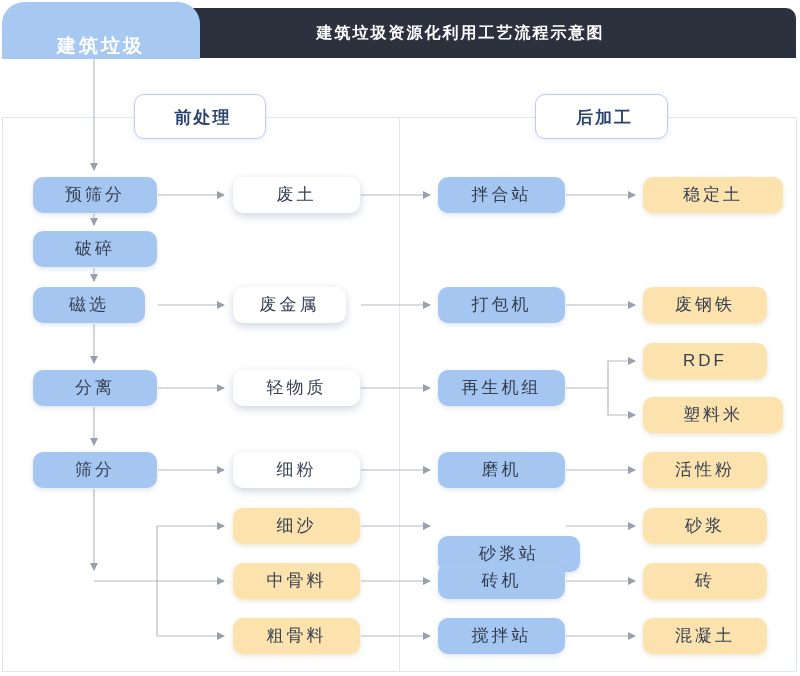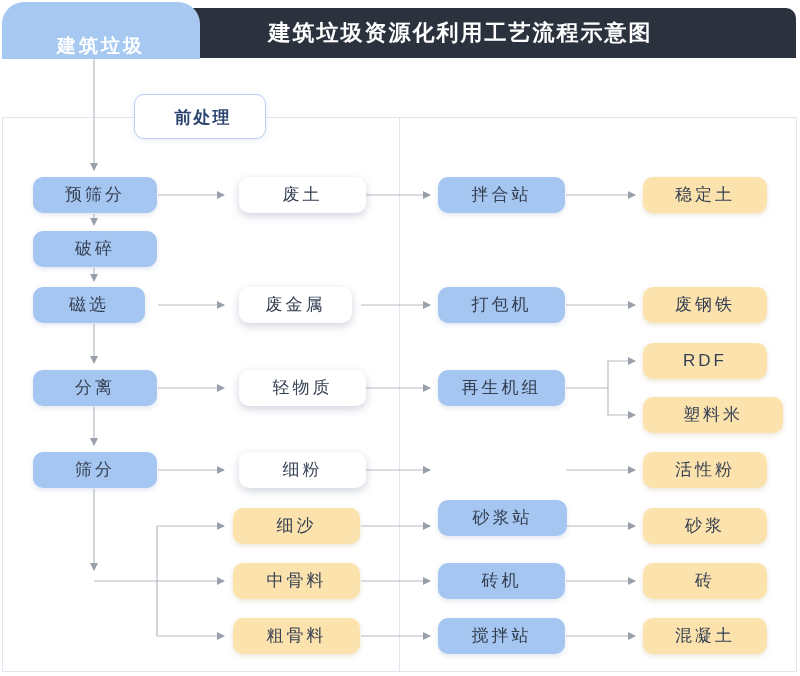--- a/index.html
+++ b/index.html
@@ -7,21 +7,21 @@
     position:relative;width:800px;height:676px;background:#ffffff;
     font-family:"Liberation Sans","DejaVu Sans",sans-serif;overflow:hidden;
   }
   
   .header-bar{
     position:absolute;left:10px;top:8px;width:786px;height:50px;
     background:#2b323e;border-radius:10px 10px 0 0;z-index:2;
   }
   .header-title{
     position:absolute;left:125px;right:4px;top:8px;height:50px;line-height:50px;
-    text-align:center;color:#ffffff;font-size:22px;font-weight:bold;
+    text-align:center;color:#ffffff;font-size:16px;font-weight:bold;
     letter-spacing:2px;z-index:3;white-space:nowrap;
   }
   .source-tab{
     position:absolute;left:2px;top:2px;width:198px;height:57px;
     background:#a6c8f1;border-radius:22px 22px 0 0;z-index:4;
     display:flex;align-items:flex-end;justify-content:center;
     color:#ffffff;font-size:19px;font-weight:bold;letter-spacing:3px;
   }
   
   .panel{
@@ -46,21 +46,21 @@
   #connectors{position:absolute;left:0;top:0;z-index:1;}
   
   .node{
     position:absolute;height:36px;line-height:36px;z-index:2;
     border-radius:10px;text-align:center;
     color:#353f52;font-size:17px;font-weight:normal;letter-spacing:3px;
     white-space:nowrap;
   }
   .node.blue{background:#a5c6f0;box-shadow:0 2px 5px rgba(120,140,180,0.22);}
   .node.yellow{background:#fce3ad;box-shadow:0 2px 5px rgba(190,170,120,0.30);}
-  .node.white{background:#ffffff;box-shadow:0 3px 9px rgba(130,140,165,0.38);margin-left:6px;}
+  .node.white{background:#ffffff;box-shadow:0 3px 9px rgba(130,140,165,0.38);}
 </style>
 </head>
 <body>
 
 <div id="stage">
 
   <div class="header-bar"></div>
   <div class="header-title">建筑垃圾资源化利用工艺流程示意图</div>
   <div class="source-tab">
     <span>建筑垃圾</span>
@@ -110,43 +110,45 @@
       <path d="M566,581 H635" marker-end="url(#arr)"></path>
       <path d="M566,636 H635" marker-end="url(#arr)"></path>
 
       <path d="M566,388 H608"></path>
       <path d="M608,388 V361 H635" marker-end="url(#arr)"></path>
       <path d="M608,388 V415 H635" marker-end="url(#arr)"></path>
     </g>
   </svg>
 
   <div id="badge-pre" class="section-badge">前处理</div>
+  <div id="badge-post" class="section-badge">后加工</div>
 
   <div class="node blue" style="left:33px;top:177px;width:124px">预筛分</div>
   <div class="node blue" style="left:33px;top:231px;width:124px">破碎</div>
   <div class="node blue" style="left:33px;top:287px;width:112px">磁选</div>
   <div class="node blue" style="left:33px;top:370px;width:124px">分离</div>
   <div class="node blue" style="left:33px;top:452px;width:124px">筛分</div>
 
   <div class="node white" style="left:233px;top:177px;width:127px">废土</div>
   <div class="node white" style="left:233px;top:287px;width:113px">废金属</div>
   <div class="node white" style="left:233px;top:370px;width:127px">轻物质</div>
   <div class="node white" style="left:233px;top:452px;width:127px">细粉</div>
   <div class="node yellow" style="left:233px;top:508px;width:127px">细沙</div>
   <div class="node yellow" style="left:233px;top:563px;width:127px">中骨料</div>
   <div class="node yellow" style="left:233px;top:618px;width:127px">粗骨料</div>
 
   <div class="node blue" style="left:438px;top:177px;width:127px">拌合站</div>
   <div class="node blue" style="left:438px;top:287px;width:127px">打包机</div>
   <div class="node blue" style="left:438px;top:370px;width:127px">再生机组</div>
-  <div class="node blue" style="left:438px;top:500px;width:129px">砂浆站</div>
+  <div class="node blue" style="left:438px;top:452px;width:127px">磨机</div>
+  <div class="node blue" style="left:438px;top:536px;width:142px">砂浆站</div>
   <div class="node blue" style="left:438px;top:563px;width:127px">砖机</div>
   <div class="node blue" style="left:438px;top:618px;width:127px">搅拌站</div>
 
-  <div class="node yellow" style="left:643px;top:177px;width:124px">稳定土</div>
+  <div class="node yellow" style="left:643px;top:177px;width:140px">稳定土</div>
   <div class="node yellow" style="left:643px;top:343px;width:124px">RDF</div>
   <div class="node yellow" style="left:643px;top:287px;width:124px">废钢铁</div>
   <div class="node yellow" style="left:643px;top:397px;width:140px">塑料米</div>
   <div class="node yellow" style="left:643px;top:452px;width:124px">活性粉</div>
   <div class="node yellow" style="left:643px;top:508px;width:124px">砂浆</div>
   <div class="node yellow" style="left:643px;top:563px;width:124px">砖</div>
   <div class="node yellow" style="left:643px;top:618px;width:124px">混凝土</div>
 
 </div>
 

